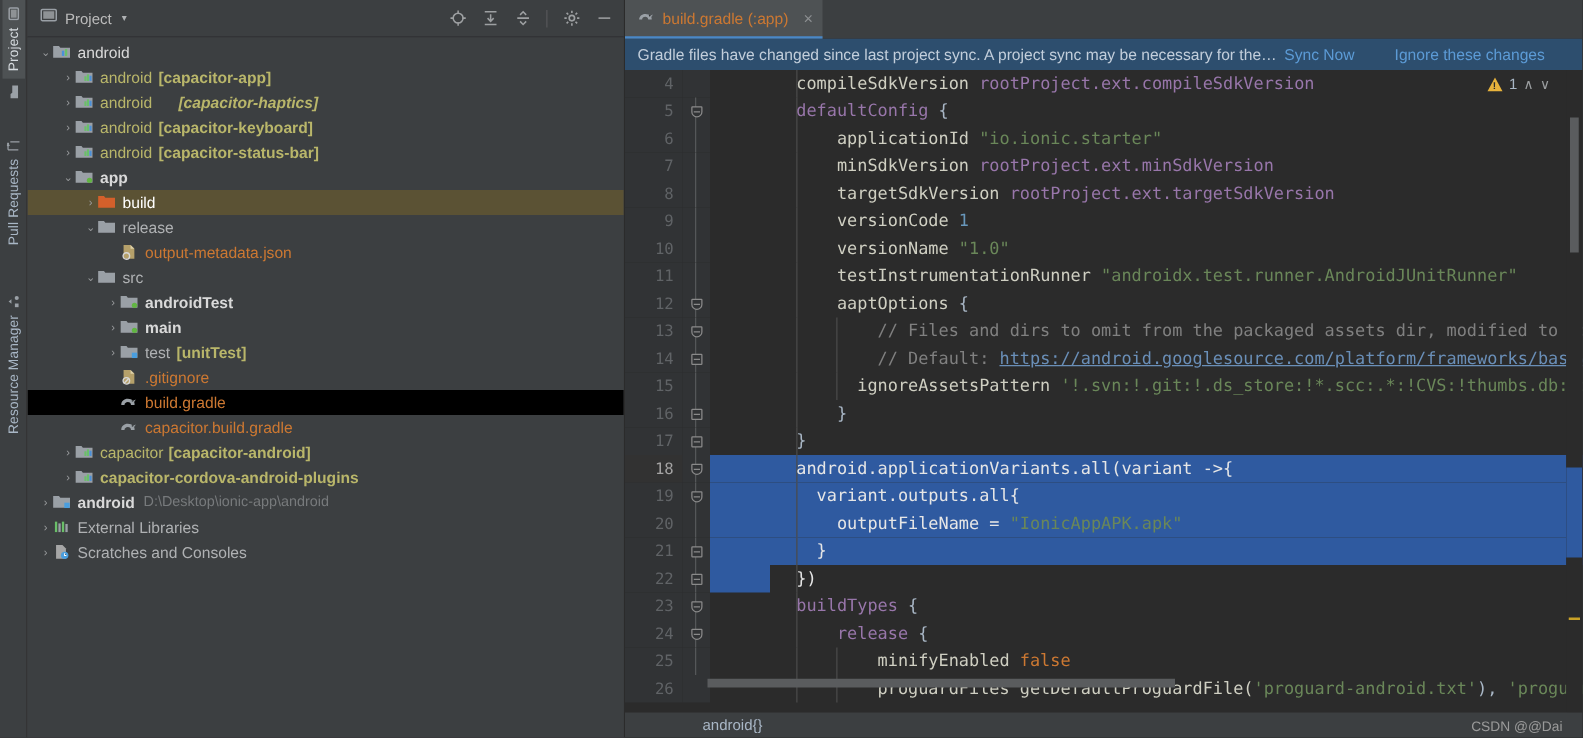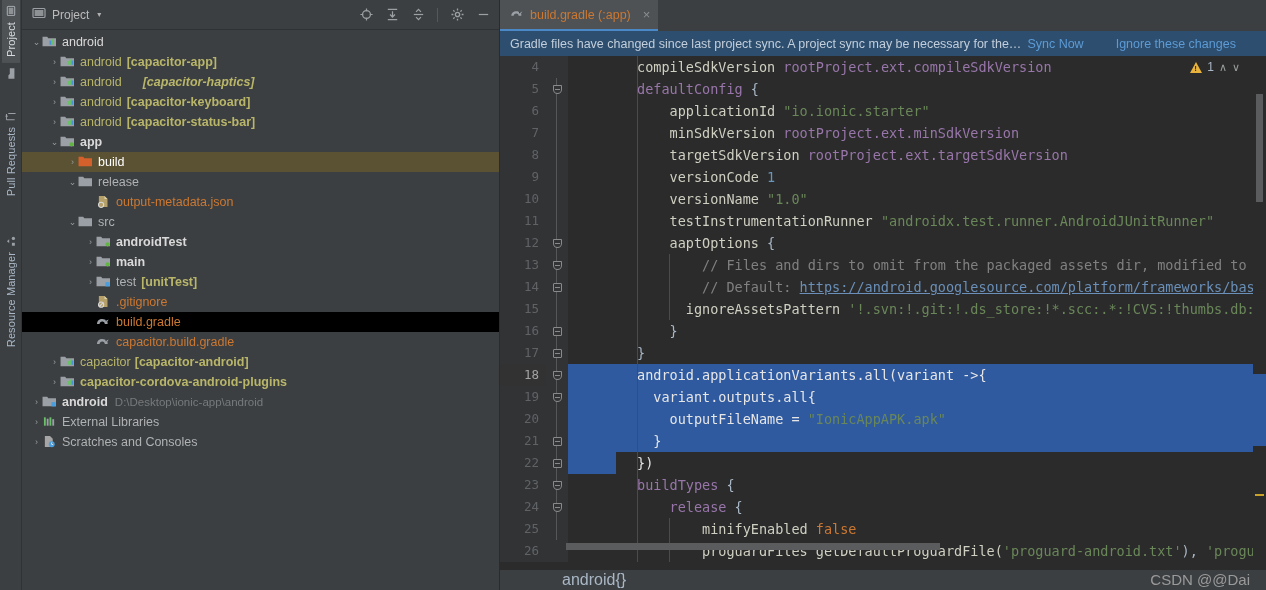--- a/index.html
+++ b/index.html
@@ -156,24 +156,24 @@
   .mark-sel { position: absolute; right: 0; width: 13px; background: #2F5AA0; }
   .mark-warn { position: absolute; right: 2px; width: 9px; height: 2px; background: #C9A227; }
 
   
   .hscroll { position: absolute; left: 66px; right: 16px; bottom: 20px; height: 7px; z-index: 25; }
   .hthumb { position: absolute; left: 0; width: 374px; height: 7px; background: #5A5C5E; }
 
   
   .breadcrumb {
     height: 20px; background: #3C3F41; display: flex; align-items: center;
-    padding-left: 62px; font-size: 16px; color: #A9B7C6; position: relative; z-index: 26;
+    padding-left: 62px; font-size: 12px; color: #A9B7C6; position: relative; z-index: 26;
   }
   .watermark {
-    position: absolute; right: 16px; bottom: 2px; font-size: 15px; color: #9A9A9A;
+    position: absolute; right: 16px; bottom: 2px; font-size: 11px; color: #9A9A9A;
     z-index: 40; font-family: "Liberation Sans", sans-serif;
   }
   .code-overflow-mask {
     position: absolute; right: 0; top: 0; bottom: 0; width: 13px; z-index: 19; background: #2B2B2B;
   }
 </style>
 </head>
 <body>
 
 <div id="app">

